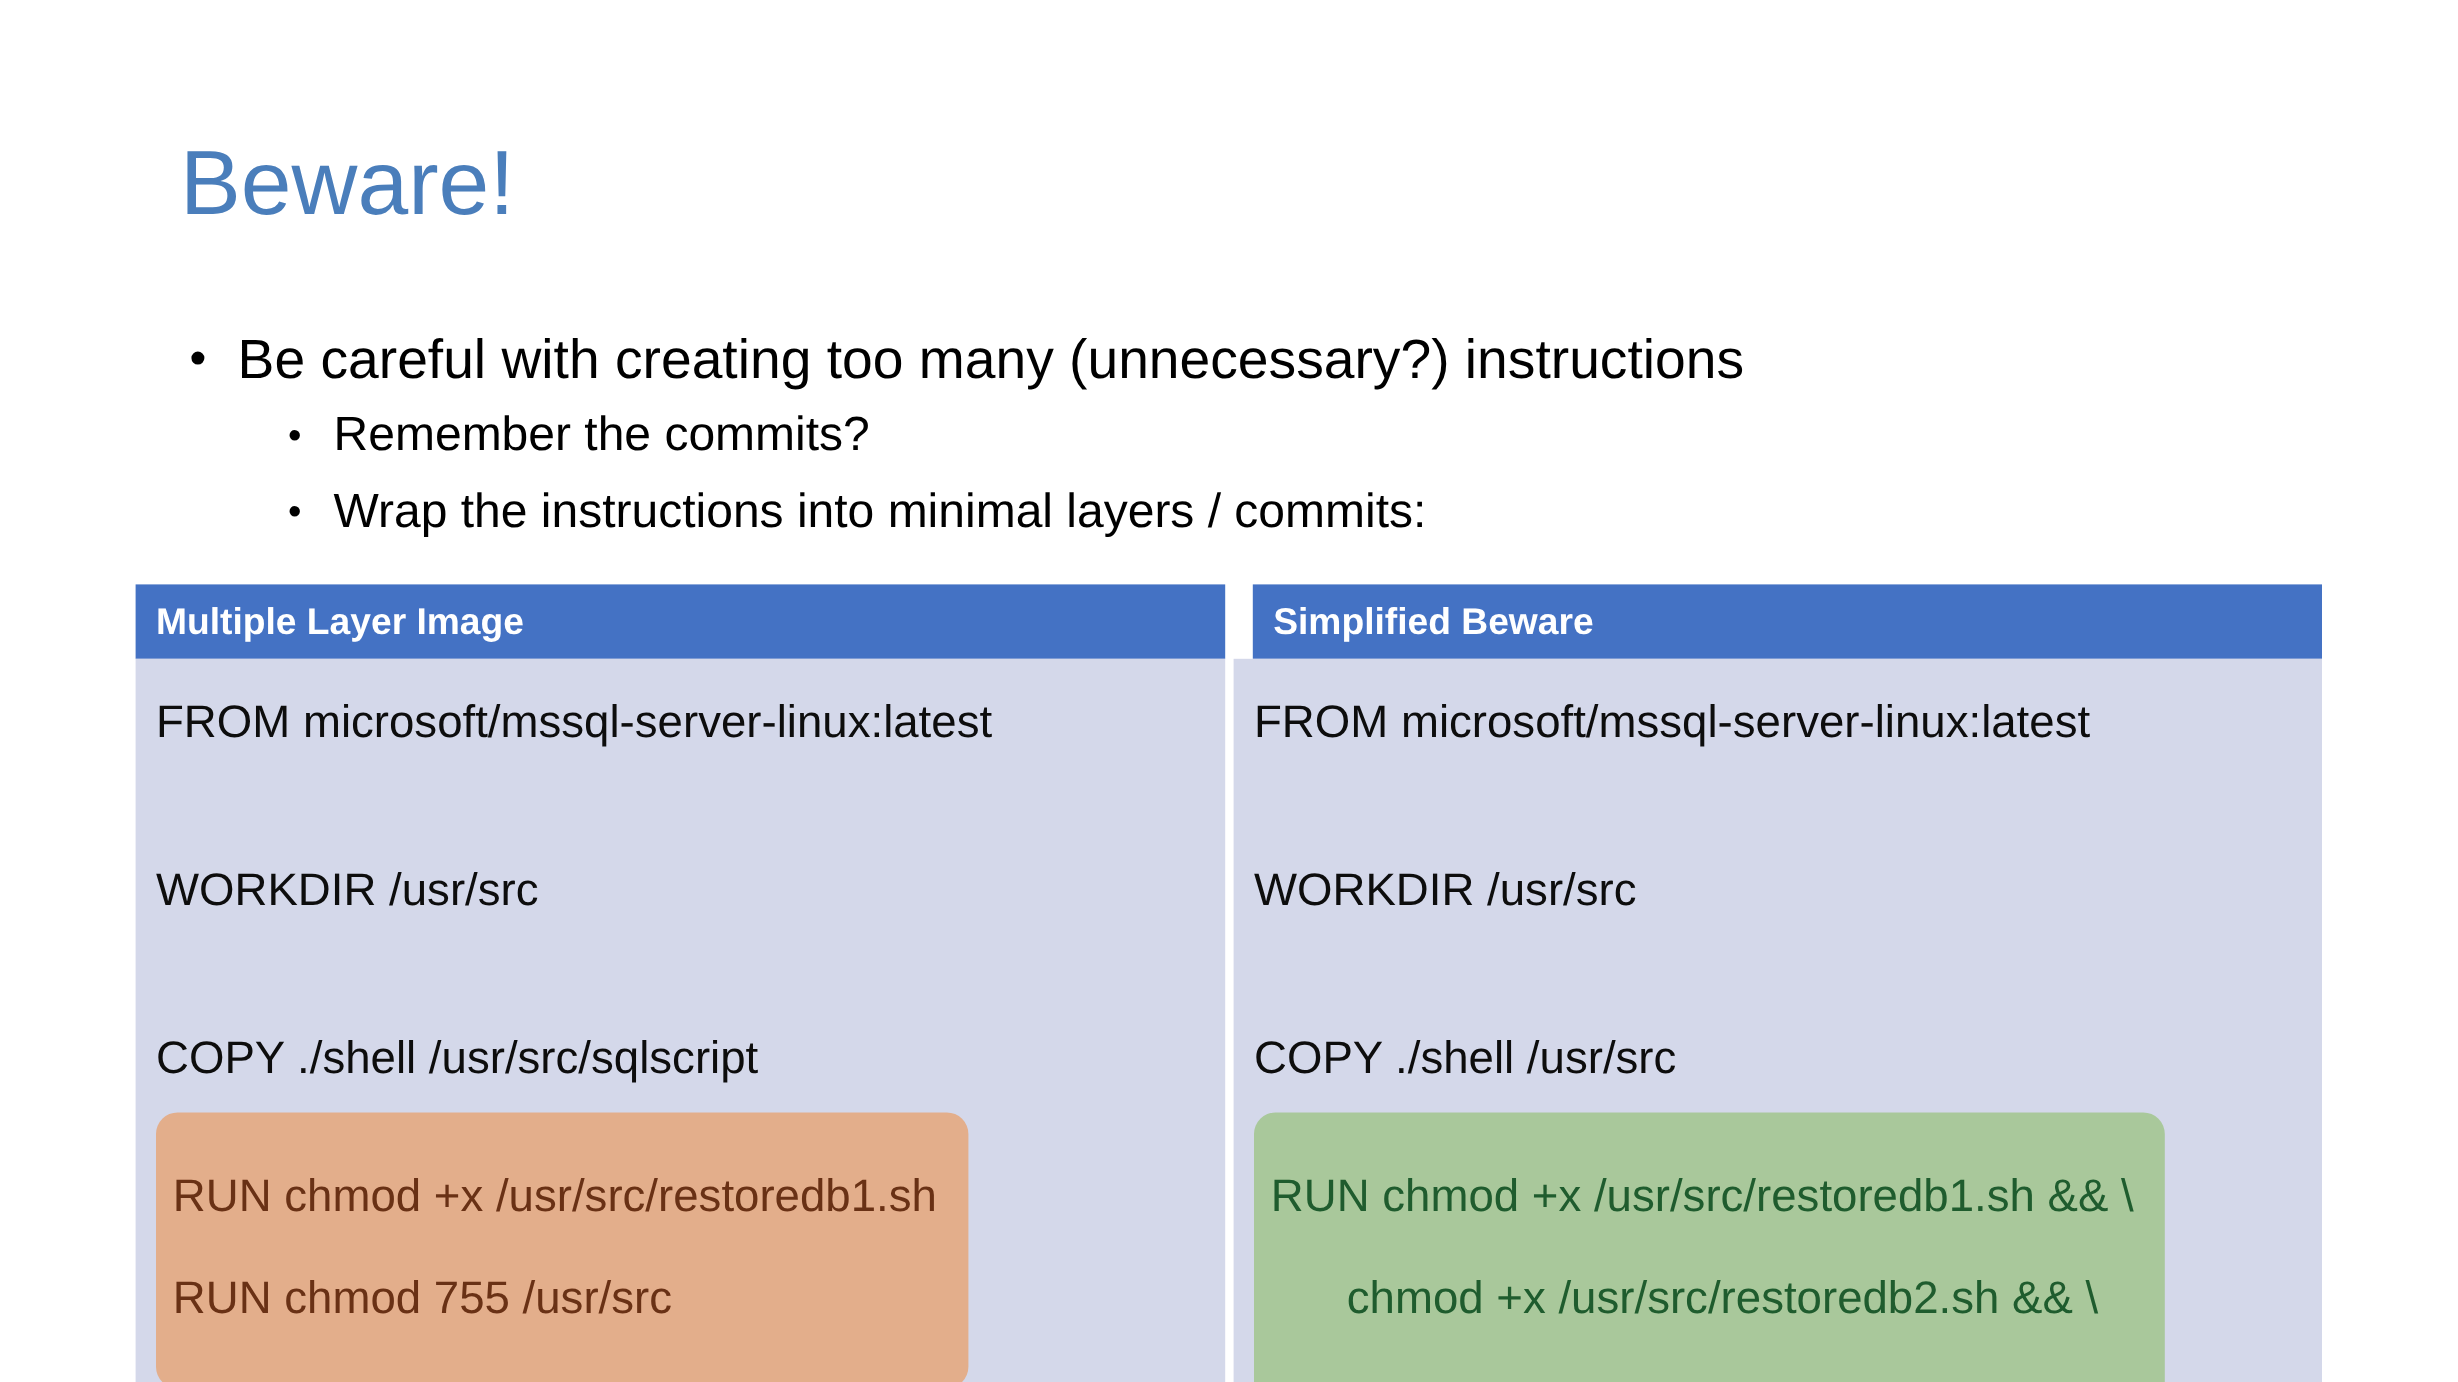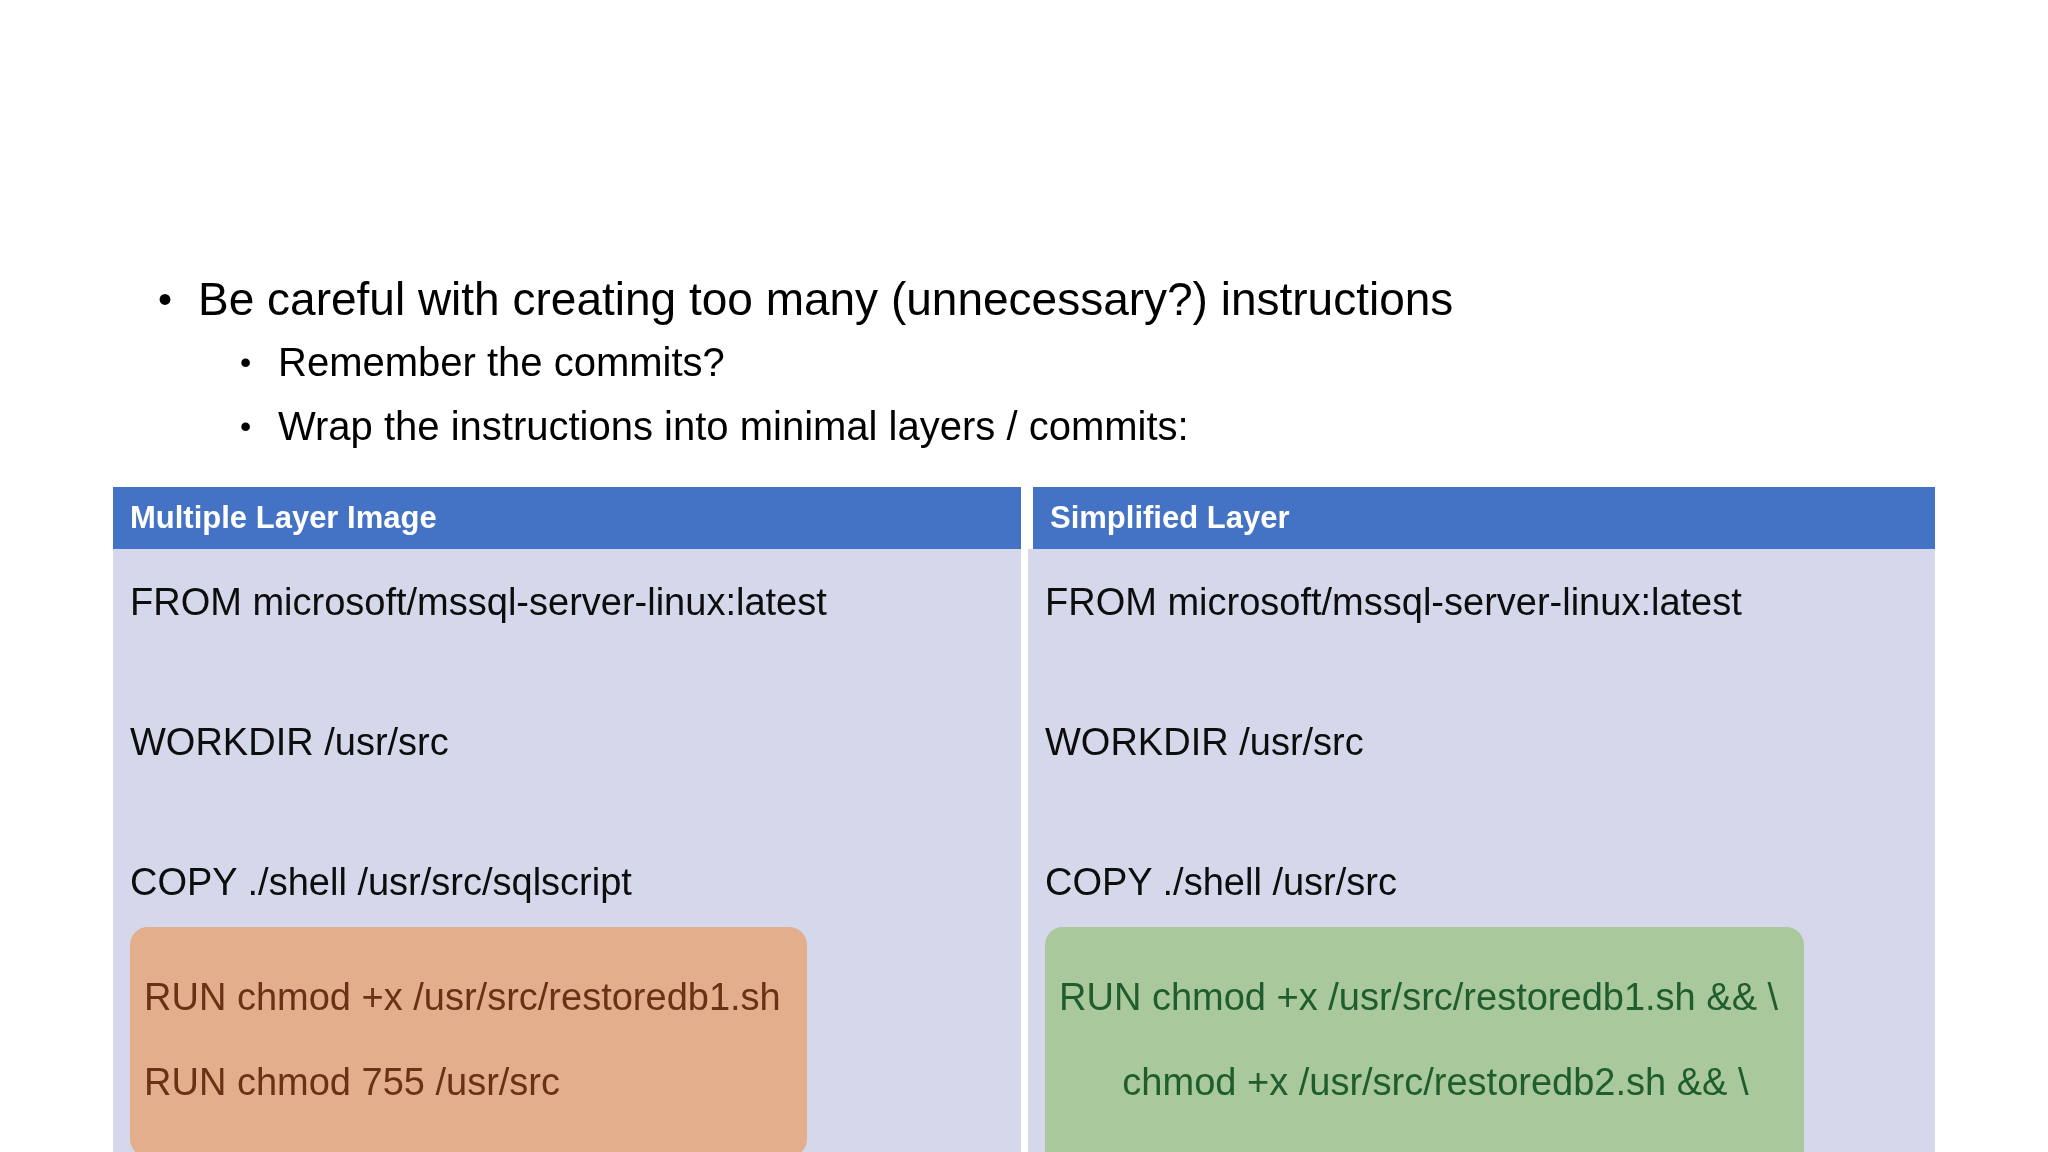--- a/index.html
+++ b/index.html
@@ -111,21 +111,21 @@
     background: #4472C4;
     color: #ffffff;
     font-size: 31px;
     font-weight: bold;
     line-height: 62px;
     padding-left: 17px;
     box-sizing: border-box;
     white-space: nowrap;
     overflow: hidden;
   }
-  .thead-row .col-left  { margin-right: 12px; }
+  .thead-row .col-left  { margin-right: 23px; }
 
   .td {
     background: #D4D8EA;
     box-sizing: border-box;
     padding: 18px 0 0 17px;
     position: relative;
     overflow: hidden;
   }
   .tbody-row .col-left { margin-right: 7px; }
 
@@ -154,20 +154,21 @@
   .callout-green {
     background: #A9C89B;
   }
   .callout-green .code-line { color: #1F5C2E; }
 </style>
 </head>
 <body>
 
 <div class="slide">
 
+  <div class="slide-title">Beware!</div>
 
   <div class="bullets">
 
     <div class="bullet-l1">
       <span class="dot">•</span>
       <span>Be careful with creating too many (unnecessary?) instructions</span>
     </div>
 
     <div class="bullet-l2">
       <span class="dot">•</span>
@@ -179,21 +180,21 @@
       <span>Wrap the instructions into minimal layers / commits:</span>
     </div>
 
   </div>
 
   <div class="compare-table">
     <div class="table-grid">
 
       <div class="thead-row">
         <div class="th col-left">Multiple Layer Image</div>
-        <div class="th col-right">Simplified Layer</div>
+        <div class="th col-right">Simplified Beware</div>
       </div>
 
       <div class="tbody-row">
 
         <div class="td col-left">
           <div class="code-line">FROM microsoft/mssql-server-linux:latest</div>
           <div class="code-line">&nbsp;</div>
           <div class="code-line">WORKDIR /usr/src</div>
           <div class="code-line">&nbsp;</div>
           <div class="code-line">COPY ./shell /usr/src/sqlscript</div>

